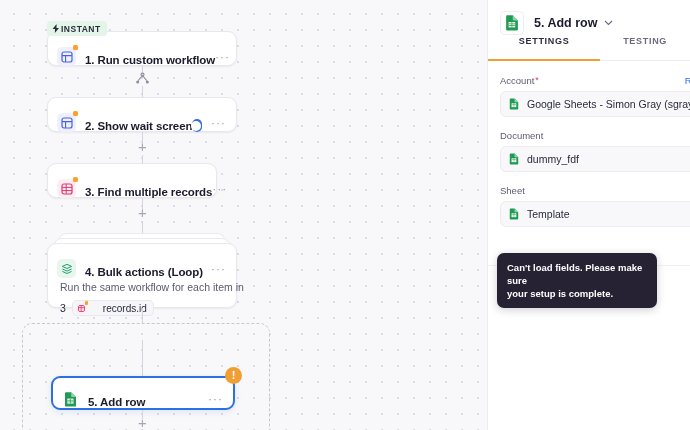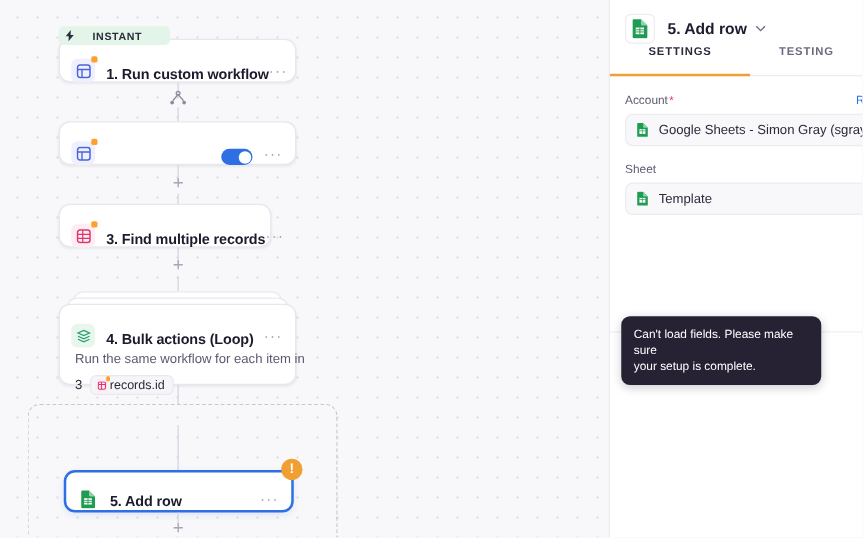--- a/index.html
+++ b/index.html
@@ -77,24 +77,24 @@
   .ic-blue { background: #eef0fe; }
   .ic-pink { background: #fdeef4; }
   .ic-green { background: #e8f6ee; }
 
   
   #instant-badge {
     position: absolute;
     left: 47px; top: 21px;
     height: 15px;
     display: flex; align-items: center;
-    gap: 14px;
+    gap: 1px;
     background: #e2f5e8;
     border-radius: 4px;
-    padding: 0 22px 0 5px;
+    padding: 0 6px 0 5px;
     z-index: 5;
   }
   #instant-badge .txt {
     font-size: 8.5px;
     font-weight: bold;
     color: #2c2c3d;
     letter-spacing: 0.5px;
   }
 
   
@@ -137,21 +137,21 @@
     gap: 6px;
     margin-top: 6px;
   }
   .chip-count {
     font-size: 10.5px;
     color: #2a2a3c;
   }
   .chip {
     display: inline-flex;
     align-items: center;
-    gap: 1px;
+    gap: 16px;
     background: #f6f6f9;
     border: 1px solid #e8e8f0;
     border-radius: 5px;
     padding: 1px 6px 1px 3px;
     height: 16px;
     box-sizing: border-box;
     justify-content: space-between;
   }
   .chip .mini {
     position: relative;
@@ -309,20 +309,21 @@
   #tooltip {
     position: absolute;
     left: 9px; top: 253px;
     width: 160px;
     background: #262233;
     border-radius: 7px;
     padding: 8px 10px;
     box-sizing: border-box;
     z-index: 20;
     box-shadow: 0 2px 8px rgba(20,20,43,0.2);
+    font-weight: bold;
   }
   #tooltip .ttxt {
     font-size: 9.5px;
     color: #ffffff;
     line-height: 13px;
   }
 
   #add-row-btn {
     position: absolute;
     left: 12px; top: 292px;
@@ -396,20 +397,21 @@
 
     <div class="node" id="node2" style="left:47px; top:97px; width:190px; height:35px;">
       <div class="node-row">
         <span class="appicon ic-blue">
           <svg width="12" height="12" viewBox="0 0 12 12">
               <rect x="1" y="1" width="10" height="10" rx="2" fill="none" stroke="#4a63d8" stroke-width="1.2"></rect>
               <path d="M1 4.6h10M4.6 4.6V11" stroke="#4a63d8" stroke-width="1.1"></path>
             </svg>
           <span class="badge-dot"></span>
         </span>
+        <span class="node-title">2. Show wait screen</span>
         <span style="margin-left:auto; width:25px; height:13px; border-radius:7px; background:#2f6fe4; position:relative; display:inline-block;">
           <span style="position:absolute; right:1.5px; top:1.5px; width:10px; height:10px; border-radius:50%; background:#fff;"></span>
         </span>
         <span class="dots" style="margin-left:9px;">···</span>
       </div>
     </div>
 
     <div class="conn" style="left:142px; top:132px; height:14px;"></div>
     <span class="plus" style="left:136px; top:140px;">+</span>
     <div class="conn" style="left:142px; top:155px; height:12px;"></div>
@@ -529,20 +531,34 @@
             <path d="M1 1.2a.9.9 0 01.9-.9h5.3L12 5.1v8.6a.9.9 0 01-.9.9H1.9a.9.9 0 01-.9-.9z" fill="#1f9b52"></path>
             <path d="M7.2 .3L12 5.1H8.1a.9.9 0 01-.9-.9z" fill="#8fd3ae"></path>
             <rect x="3.3" y="6.6" width="6.2" height="5" fill="#fff"></rect>
             <path d="M3.3 8.3h6.2M6.4 6.6v5" stroke="#1f9b52" stroke-width="0.7"></path>
           </svg>
         </span>
         <span class="vtxt">Google Sheets - Simon Gray (sgrayewatc</span>
       </div>
     </div>
 
+    <div class="field-block" style="margin-top:13px;">
+      <div class="field-label">Document</div>
+      <div class="field-value">
+        <span style="display:flex;flex:0 0 auto;">
+          <svg width="10" height="12" viewBox="0 0 13 15">
+            <path d="M1 1.2a.9.9 0 01.9-.9h5.3L12 5.1v8.6a.9.9 0 01-.9.9H1.9a.9.9 0 01-.9-.9z" fill="#1f9b52"></path>
+            <path d="M7.2 .3L12 5.1H8.1a.9.9 0 01-.9-.9z" fill="#8fd3ae"></path>
+            <rect x="3.3" y="6.6" width="6.2" height="5" fill="#fff"></rect>
+            <path d="M3.3 8.3h6.2M6.4 6.6v5" stroke="#1f9b52" stroke-width="0.7"></path>
+          </svg>
+        </span>
+        <span class="vtxt">dummy_fdf</span>
+      </div>
+    </div>
 
     <div class="field-block" style="margin-top:13px;">
       <div class="field-label">Sheet</div>
       <div class="field-value">
         <span style="display:flex;flex:0 0 auto;">
           <svg width="10" height="12" viewBox="0 0 13 15">
             <path d="M1 1.2a.9.9 0 01.9-.9h5.3L12 5.1v8.6a.9.9 0 01-.9.9H1.9a.9.9 0 01-.9-.9z" fill="#1f9b52"></path>
             <path d="M7.2 .3L12 5.1H8.1a.9.9 0 01-.9-.9z" fill="#8fd3ae"></path>
             <rect x="3.3" y="6.6" width="6.2" height="5" fill="#fff"></rect>
             <path d="M3.3 8.3h6.2M6.4 6.6v5" stroke="#1f9b52" stroke-width="0.7"></path>

